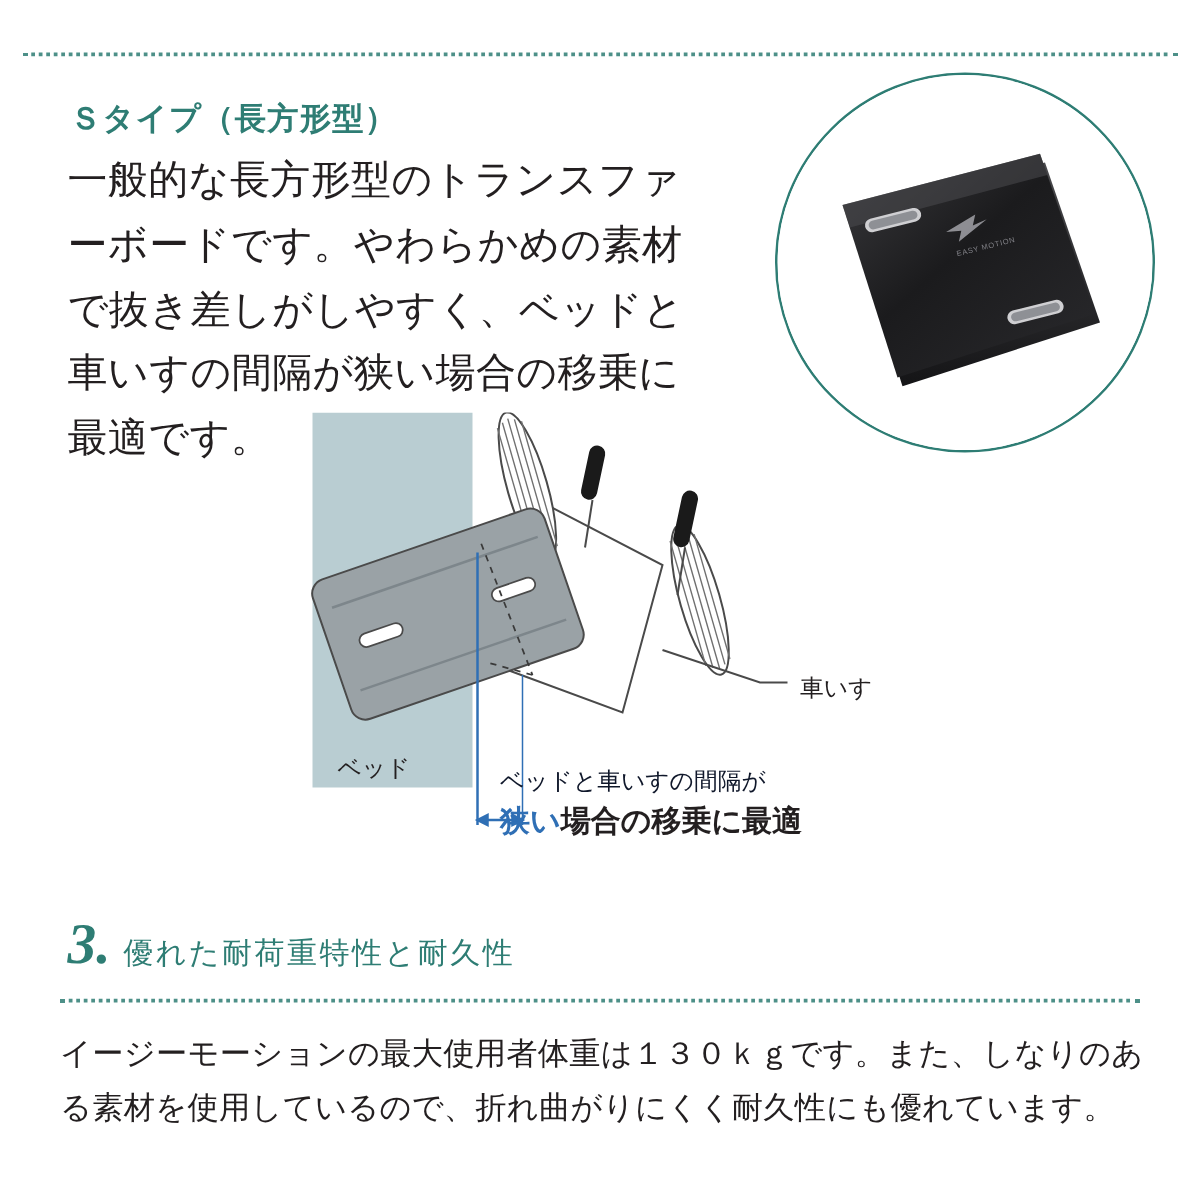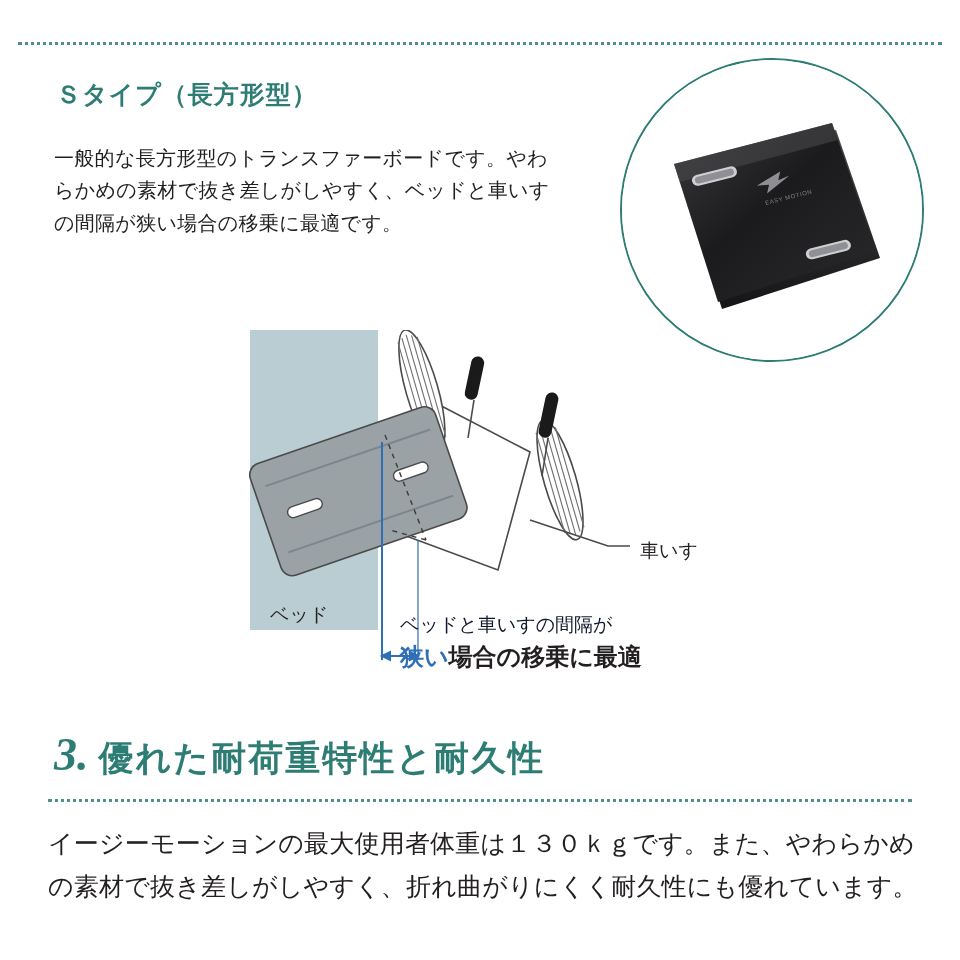--- a/index.html
+++ b/index.html
@@ -40,25 +40,24 @@
     font-weight: bold;
     color: #2e7d74;
     letter-spacing: 1px;
     white-space: nowrap;
   }
   #stype-body {
     position: absolute;
     left: 54px;
     top: 118px;
     width: 510px;
-    font-size: 20px;
+    font-size: 32px;
     line-height: 1.62;
     color: #231f20;
     letter-spacing: 0.3px;
-    margin-top: 24px;
   }
 
   
   #product-circle {
     position: absolute;
     left: 620px;
     top: 58px;
     width: 300px;
     height: 300px;
     border: 2px solid #2e7d74;
@@ -112,22 +111,22 @@
   }
   #sec3-number {
     font-family: "Liberation Serif", serif;
     font-style: italic;
     font-weight: bold;
     font-size: 46px;
     color: #2e7d74;
     line-height: 1;
   }
   #sec3-title {
-    font-size: 35px;
-    font-weight: bold;
+    font-size: 24px;
+    font-weight: normal;
     color: #2e7d74;
     letter-spacing: 2px;
     line-height: 1;
   }
   #sec3-body {
     position: absolute;
     left: 48px;
     top: 822px;
     width: 880px;
     font-size: 25px;
@@ -251,15 +250,15 @@
     <span id="caption-gap-2"><span class="hl-blue">狭い</span><span>場合の移乗に最適</span></span>
   </div>
 
   <div id="sec3">
     <span id="sec3-number">3.</span>
     <span id="sec3-title">優れた耐荷重特性と耐久性</span>
   </div>
 
   <div class="dotted-rule" id="rule-mid"></div>
 
-  <div id="sec3-body">イージーモーションの最大使用者体重は１３０ｋｇです。また、やわらかめの素材で抜き差しがしやすく、折れ曲がりにくく耐久性にも優れています。</div>
+  <div id="sec3-body">イージーモーションの最大使用者体重は１３０ｋｇです。また、しなりのある素材を使用しているので、折れ曲がりにくく耐久性にも優れています。</div>
 
 </div>
 
 </body></html>

